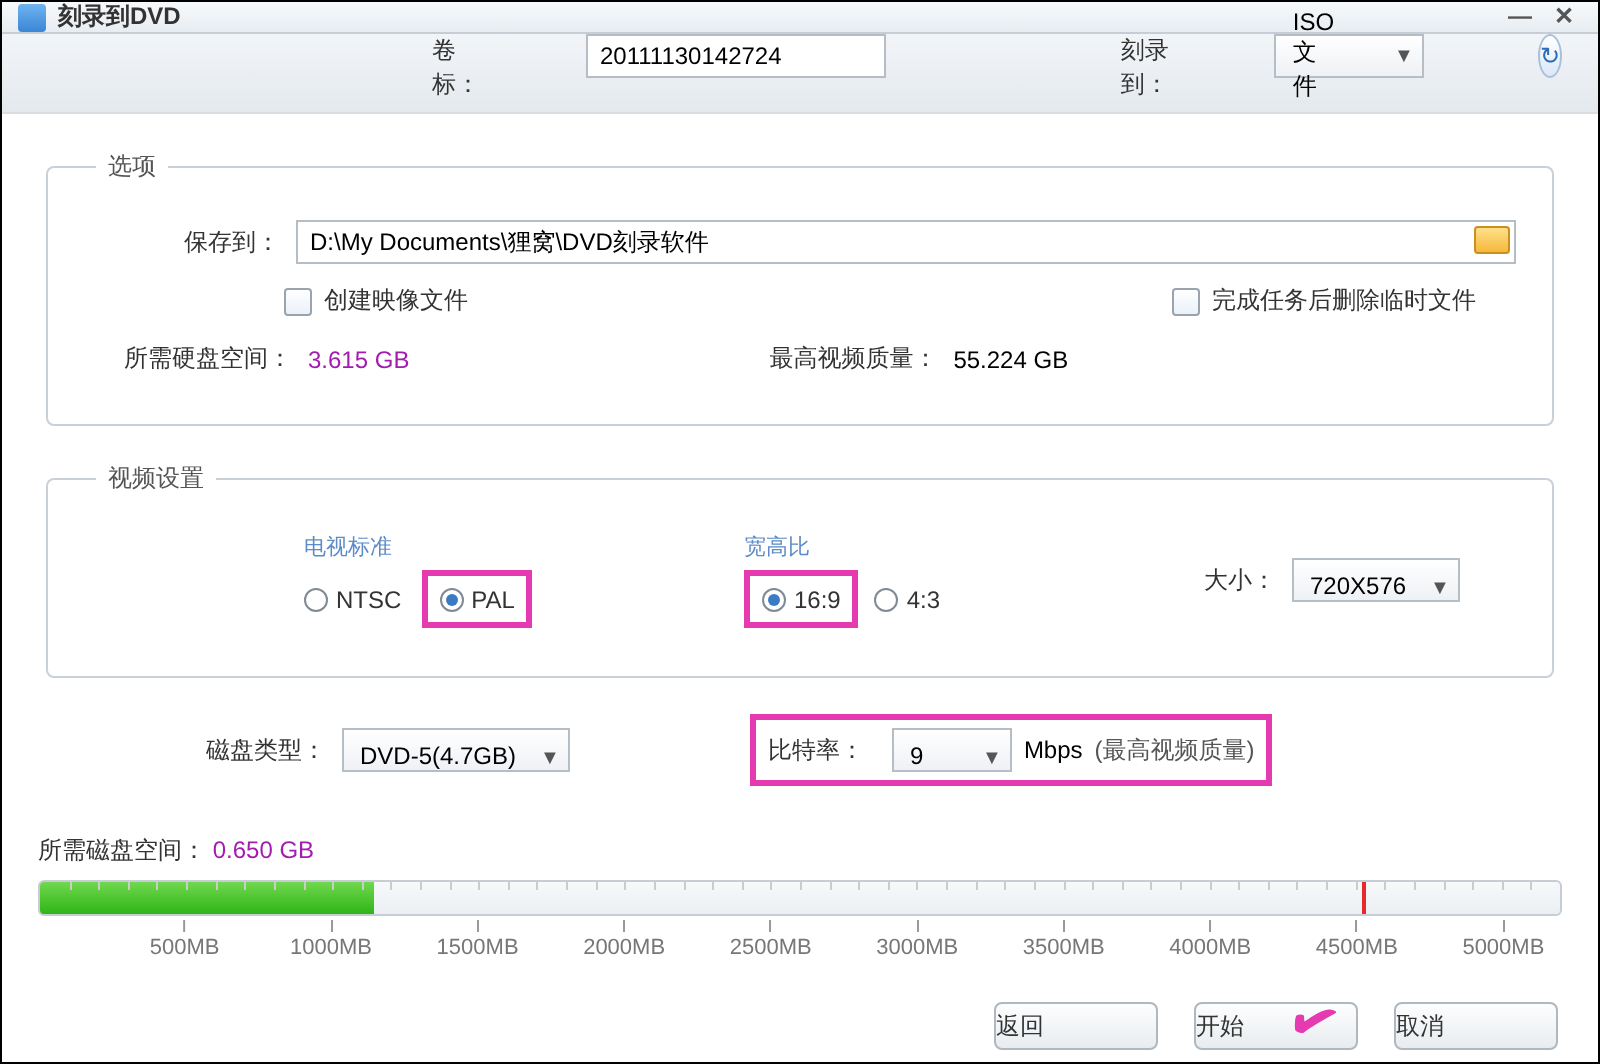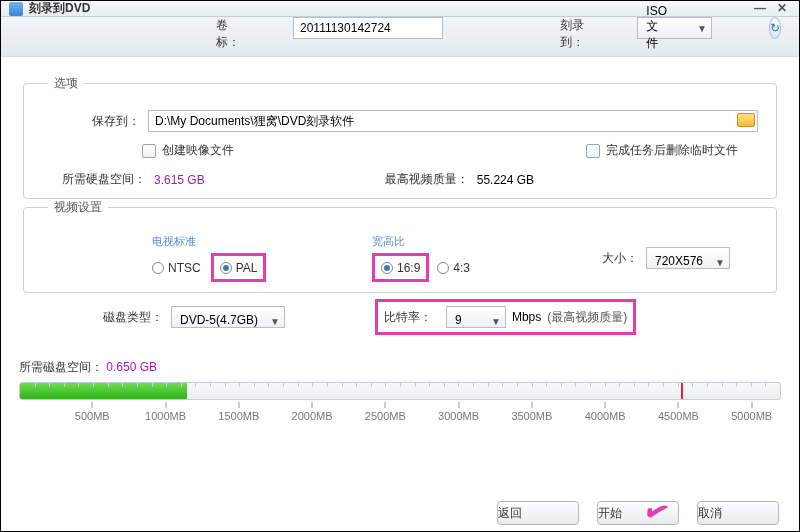--- a/index.html
+++ b/index.html
@@ -12,21 +12,21 @@
 
 .toprow { height: 40px; background: linear-gradient(#f2f5f8,#e4e9ee); display: flex; align-items: flex-start; padding: 0 18px; border-bottom: 1px solid #d8dde2; gap: 47px; }
 .toprow .lbl { color: #333; margin-right: 6px; }
 .toprow input.text { height: 22px; border: 1px solid #b6bdc4; background: #fff; padding: 0 6px; }
 .toprow .combo { height: 22px; border: 1px solid #b6bdc4; background: linear-gradient(#fff,#eef1f5); display: inline-flex; align-items: center; padding: 0 4px 0 8px; }
 .toprow .chev { margin-left: 30px; font-size: 10px; color: #555; }
 .roundbtn { width: 22px; height: 22px; border: 1px solid #a9c0dc; border-radius: 50%; background: linear-gradient(#fff,#dce8f5); margin-left: 10px; display:flex; align-items:center; justify-content:center; color:#2a6db8; font-size:11px; }
 
 .content { padding: 18px 22px 10px 22px; }
 
-fieldset { border: 1px solid #c9d0d7; border-radius: 4px; padding: 18px 18px 10px 18px; position: relative; }
+fieldset { border: 1px solid #c9d0d7; border-radius: 4px; padding: 18px 18px 24px 18px; position: relative; margin-bottom: 18px; }
 fieldset legend { padding: 0 6px; color: #555; margin-left: 6px; }
 
 .checkbox { display: inline-flex; align-items: center; gap: 6px; color: #333; }
 .checkbox .box { width: 14px; height: 14px; border: 1px solid #9aa4af; background: linear-gradient(#fff,#eaf1f8); border-radius: 2px; }
 
 .row { display: flex; align-items: center; }
 .row .lbl { color: #333; margin-right: 8px; }
 
 .pathinput-wrap { position: relative; flex: 1; }
 .pathinput { width: 100%; height: 22px; border: 1px solid #b6bdc4; padding: 0 26px 0 6px; background: #fff; }

